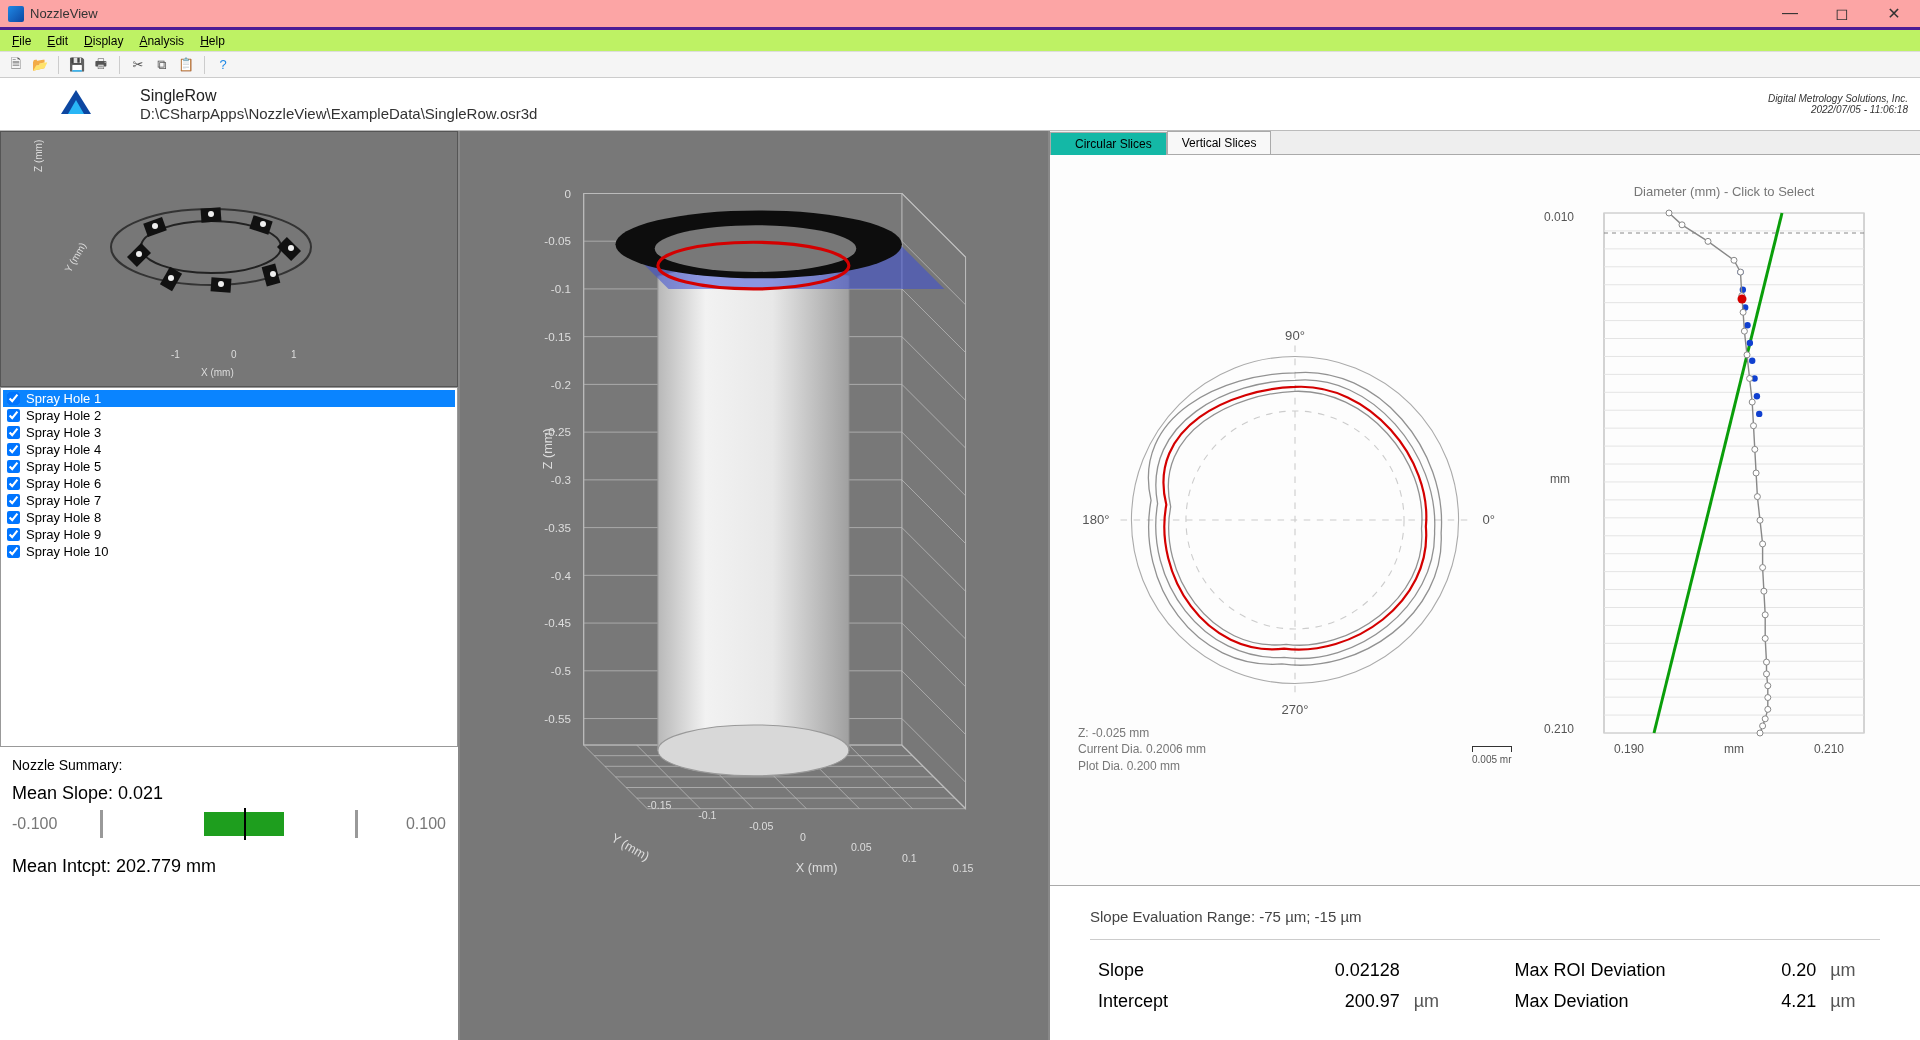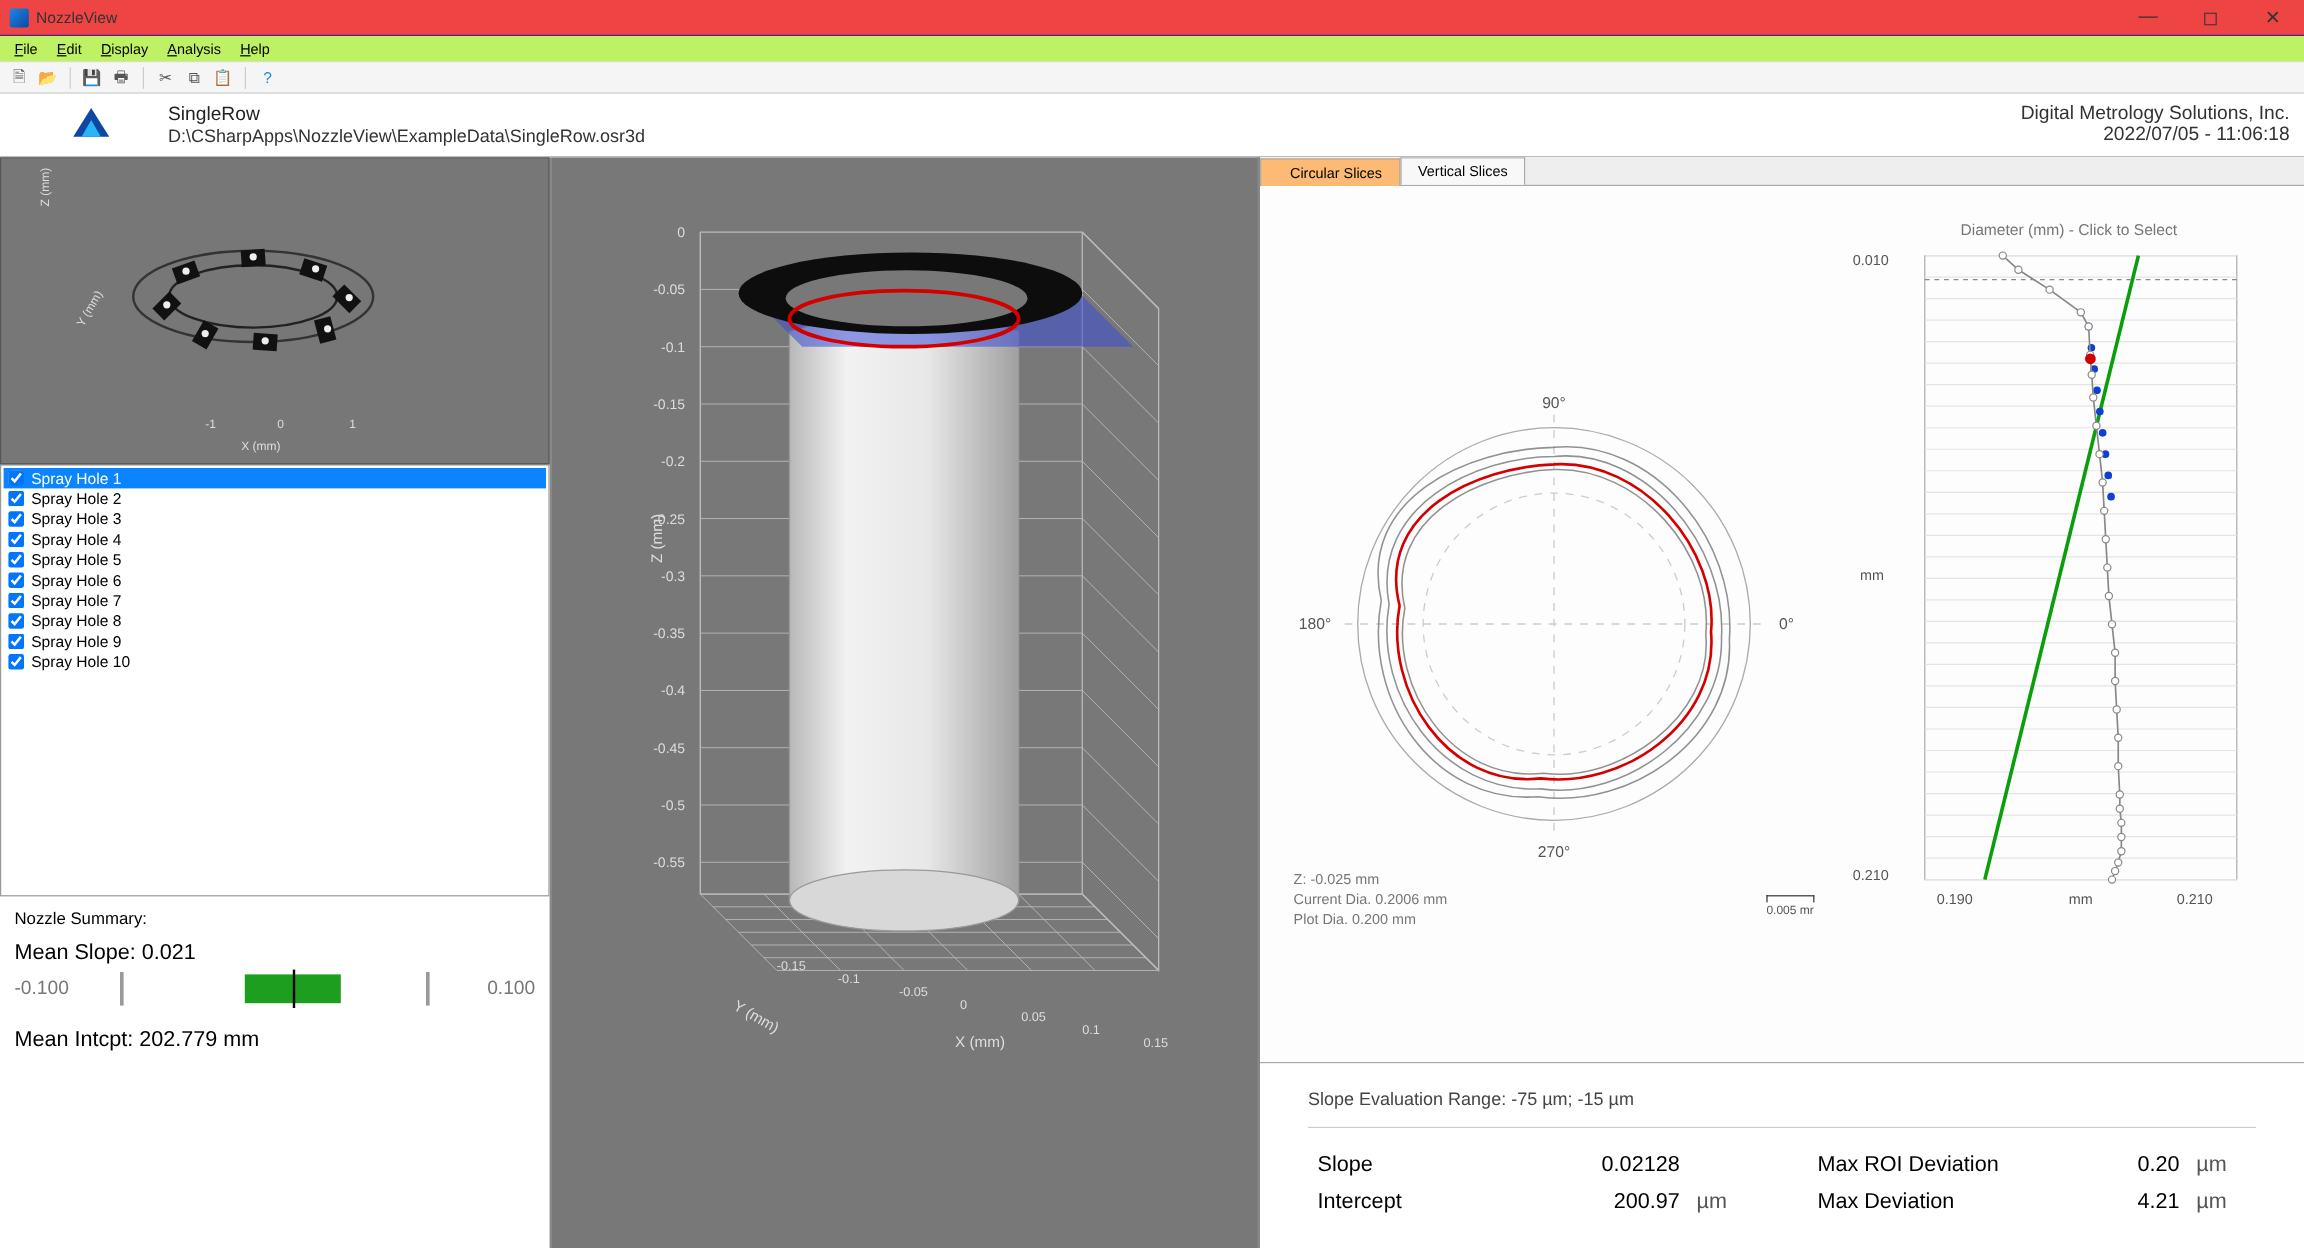--- a/index.html
+++ b/index.html
@@ -1,34 +1,34 @@
 <!DOCTYPE html>
 <html><head>
 <meta charset="utf-8">
 <style>
 * { margin: 0; padding: 0; box-sizing: border-box; font-family: "Segoe UI", Tahoma, sans-serif; }
 body { background: #fff; width: 1920px; height: 1040px; overflow: hidden; font-size: 13px; display:flex; flex-direction:column; }
-.titlebar { display:flex; align-items:center; height:30px; background:#ef4444; padding:0 8px; border-bottom:1px solid #4c1d95; }
+.titlebar { display:flex; align-items:center; height:30px; background:#fca5a5; padding:0 8px; border-bottom:3px solid #4c1d95; }
 .titlebar .icon { width:16px; height:16px; background:linear-gradient(135deg,#1e88e5,#0d47a1); border-radius:2px; margin-right:6px; }
 .titlebar .title { font-size:13px; color:#333; }
 .titlebar .winbtns { margin-left:auto; display:flex; gap:16px; font-size:16px; color:#333; }
 .titlebar .winbtns span { width:36px; text-align:center; cursor:pointer; }
 .menubar { display:flex; height:22px; background:#bef264; border-bottom:1px solid #ddd; padding:0 4px; align-items:center; }
 .menubar .item { padding:2px 8px; font-size:12px; cursor:pointer; }
 .menubar .item u { text-decoration:underline; }
 .toolbar { display:flex; height:26px; background:#f5f5f5; border-bottom:1px solid #ccc; padding:0 6px; align-items:center; gap:4px; }
 .toolbar .tbtn { width:20px; height:20px; display:flex; align-items:center; justify-content:center; cursor:pointer; font-size:13px; color:#555;}
 .toolbar .sep { width:1px; height:18px; background:#ccc; margin:0 4px; }
 .header { display:flex; align-items:center; padding:8px 12px; border-bottom:1px solid #bbb; }
 .header .logo { width:48px; height:36px; margin:0 40px 0 40px; display:flex; align-items:center; justify-content:center;}
 .header .logo svg { width:40px; height:36px; }
 .header .info { flex:0 0 auto; }
 .header .info .name { font-size:16px; color:#222; }
 .header .info .path { font-size:15px; color:#333; }
-.header .right { margin-left:auto; text-align:right; font-size:16px; color:#333; }
+.header .right { margin-left:auto; text-align:right; font-style:italic; font-size:10px; color:#333; }
 .workarea { display:flex; flex:1; overflow:hidden; }
 .leftpane { width:460px; display:flex; flex-direction:column; border-right:2px solid #888; }
 .overview { height:256px; background:#777; position:relative; border:1px solid #555;}
 .ov-axis-z { position:absolute; left:32px; top:40px; transform:rotate(-90deg); transform-origin:left top; font-size:10px; color:#ddd;}
 .ov-axis-y { position:absolute; left:58px; top:120px; transform:rotate(-60deg); font-size:10px; color:#ddd;}
 .ov-axis-x { position:absolute; left:200px; bottom:8px; font-size:10px; color:#ddd;}
 .ov-shape { position:absolute; left:100px; top:60px; width:220px; height:110px; }
 .holelist { flex:0 0 auto; height:360px; background:#fff; border:1px solid #999; padding:2px; overflow:auto;}
 .holelist .row { display:flex; align-items:center; padding:1px 4px; font-size:13px; }
 .holelist .row.sel { background:#0a84ff; color:#fff; }
@@ -41,21 +41,21 @@
 .gauge .min,.gauge .max { width:80px; font-size:16px; color:#777; }
 .gauge .max { text-align:right;}
 .gauge .bar { flex:1; height:28px; border-left:3px solid #999; border-right:3px solid #999; position:relative; }
 .gauge .bar .fill { position:absolute; top:2px; bottom:2px; background:#1e9e1e; }
 .gauge .bar .tick { position:absolute; top:-2px; bottom:-2px; width:2px; background:#000; }
 .centerpane { flex:1; background:#787878; position:relative; border-right:2px solid #888;}
 .c3d { position:absolute; inset:20px 40px 30px 60px; }
 .rightpane { width:870px; display:flex; flex-direction:column; }
 .tabs { display:flex; border-bottom:1px solid #aaa; background:#eee;}
 .tabs .tab { padding:4px 14px; font-size:12px; border:1px solid #aaa; border-bottom:none; background:#f8f8f8; cursor:pointer;}
-.tabs .tab.active { background:#fdba74; position:relative; top:1px;padding-left:24px;}
+.tabs .tab.active { background:#14b8a6; position:relative; top:1px;padding-left:24px;}
 .chartrow { flex:1; display:flex; background:#fdfdfd; border-bottom:1px solid #aaa; }
 .polar { flex:1; position:relative; padding:16px; }
 .polar svg { width:100%; height:100%; }
 .polar .meta { position:absolute; left:28px; bottom:110px; font-size:12px; color:#777; line-height:1.4;}
 .polar .scale { position:absolute; right:28px; bottom:120px; font-size:10px; color:#555; }
 .polar .scale .bar { width:40px; height:0; border-top:1px solid #333; border-left:1px solid #333; border-right:1px solid #333; height:6px; margin-bottom:2px; border-bottom:none;}
 .dchart { width:380px; position:relative; padding:12px 16px 12px 4px;}
 .dchart .title { text-align:center; font-size:13px; color:#777; margin-bottom:4px;margin-top:17px;}
 .dchart svg { display:block; }
 .results { padding:22px 40px; }

